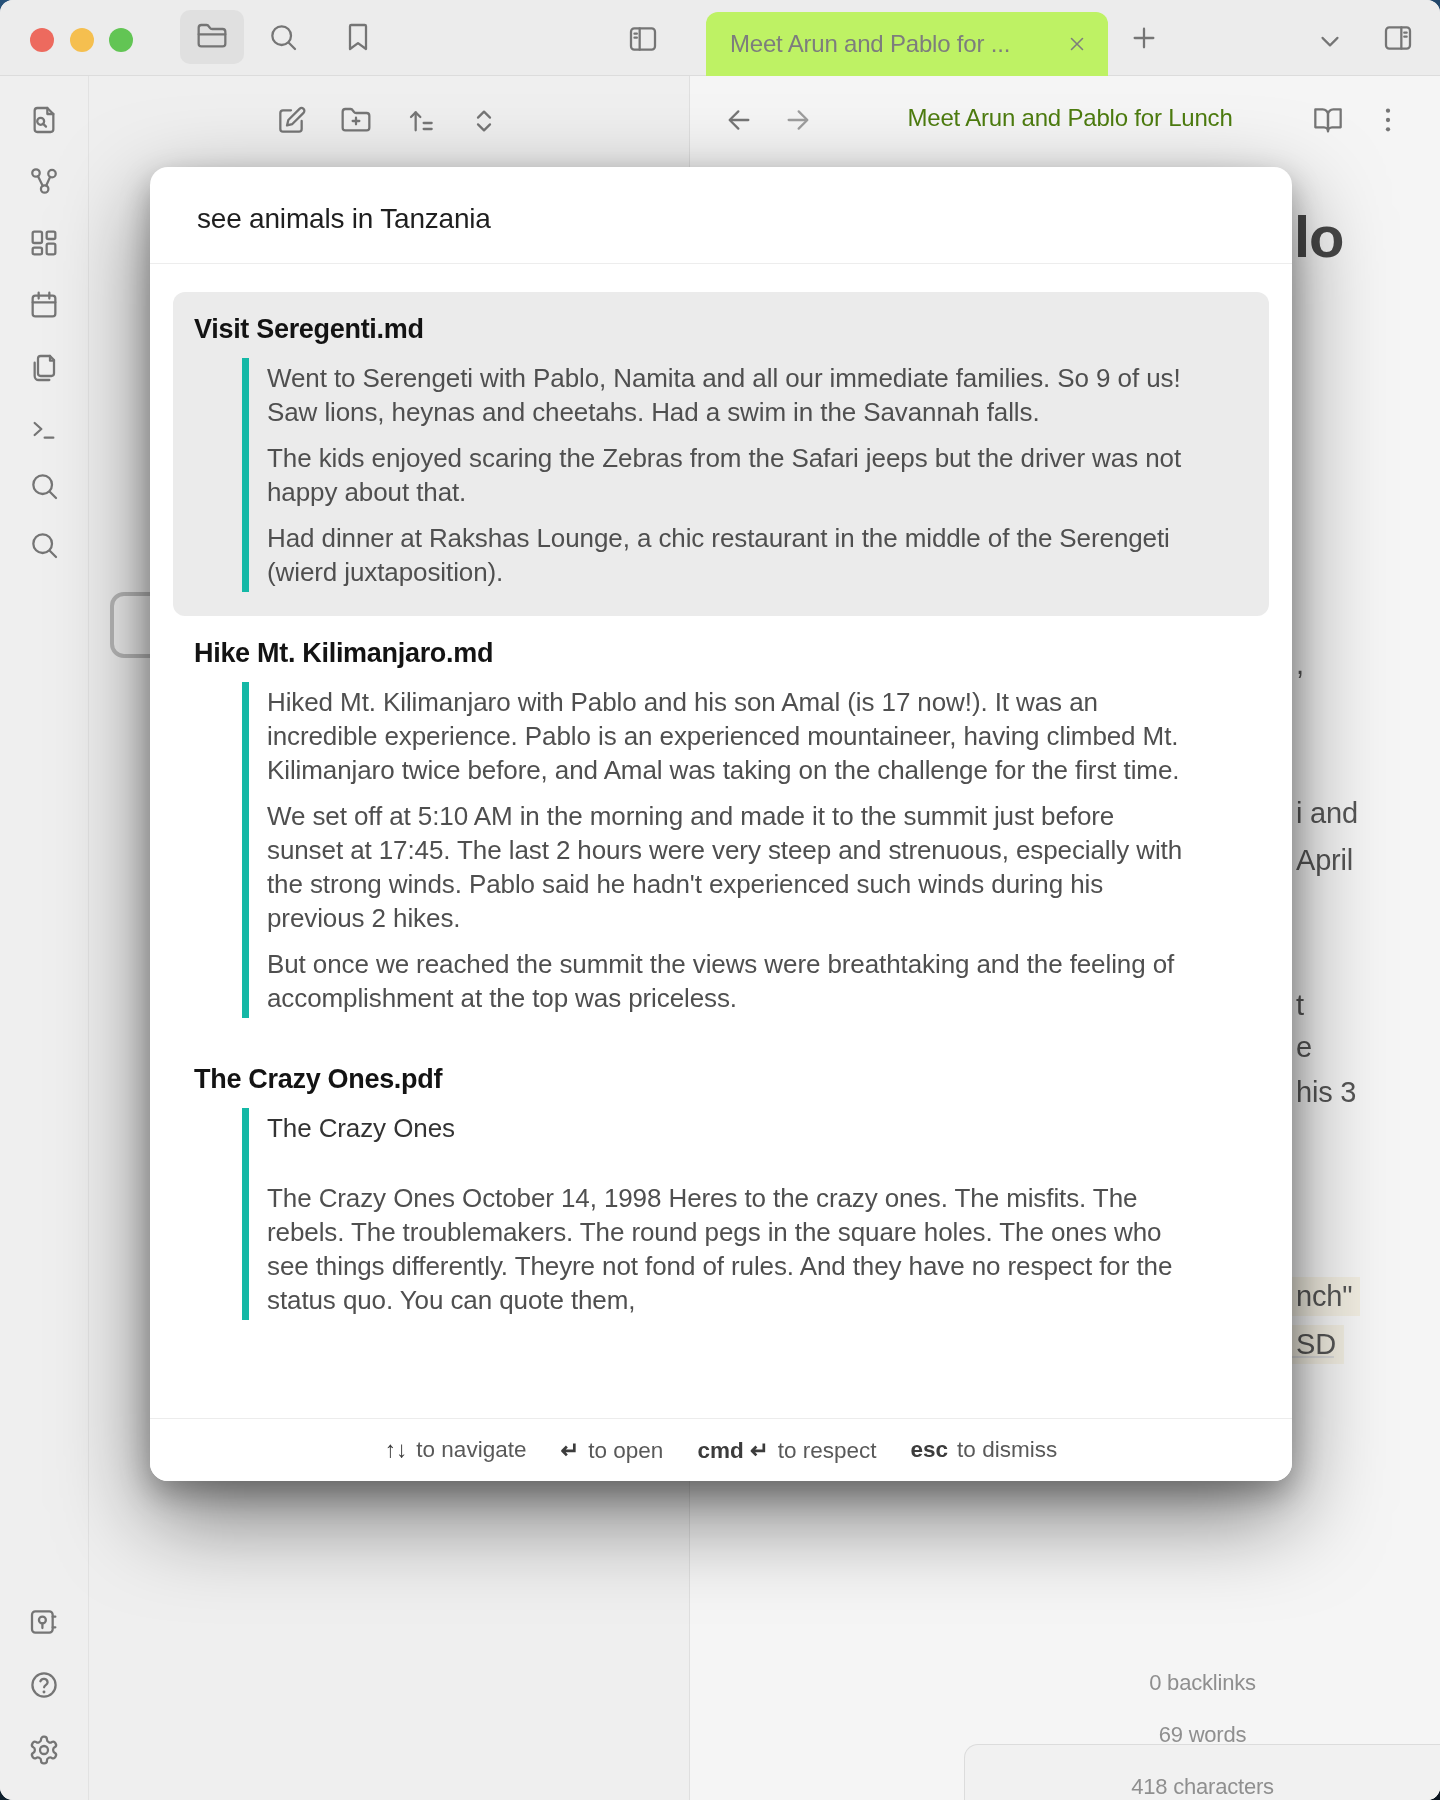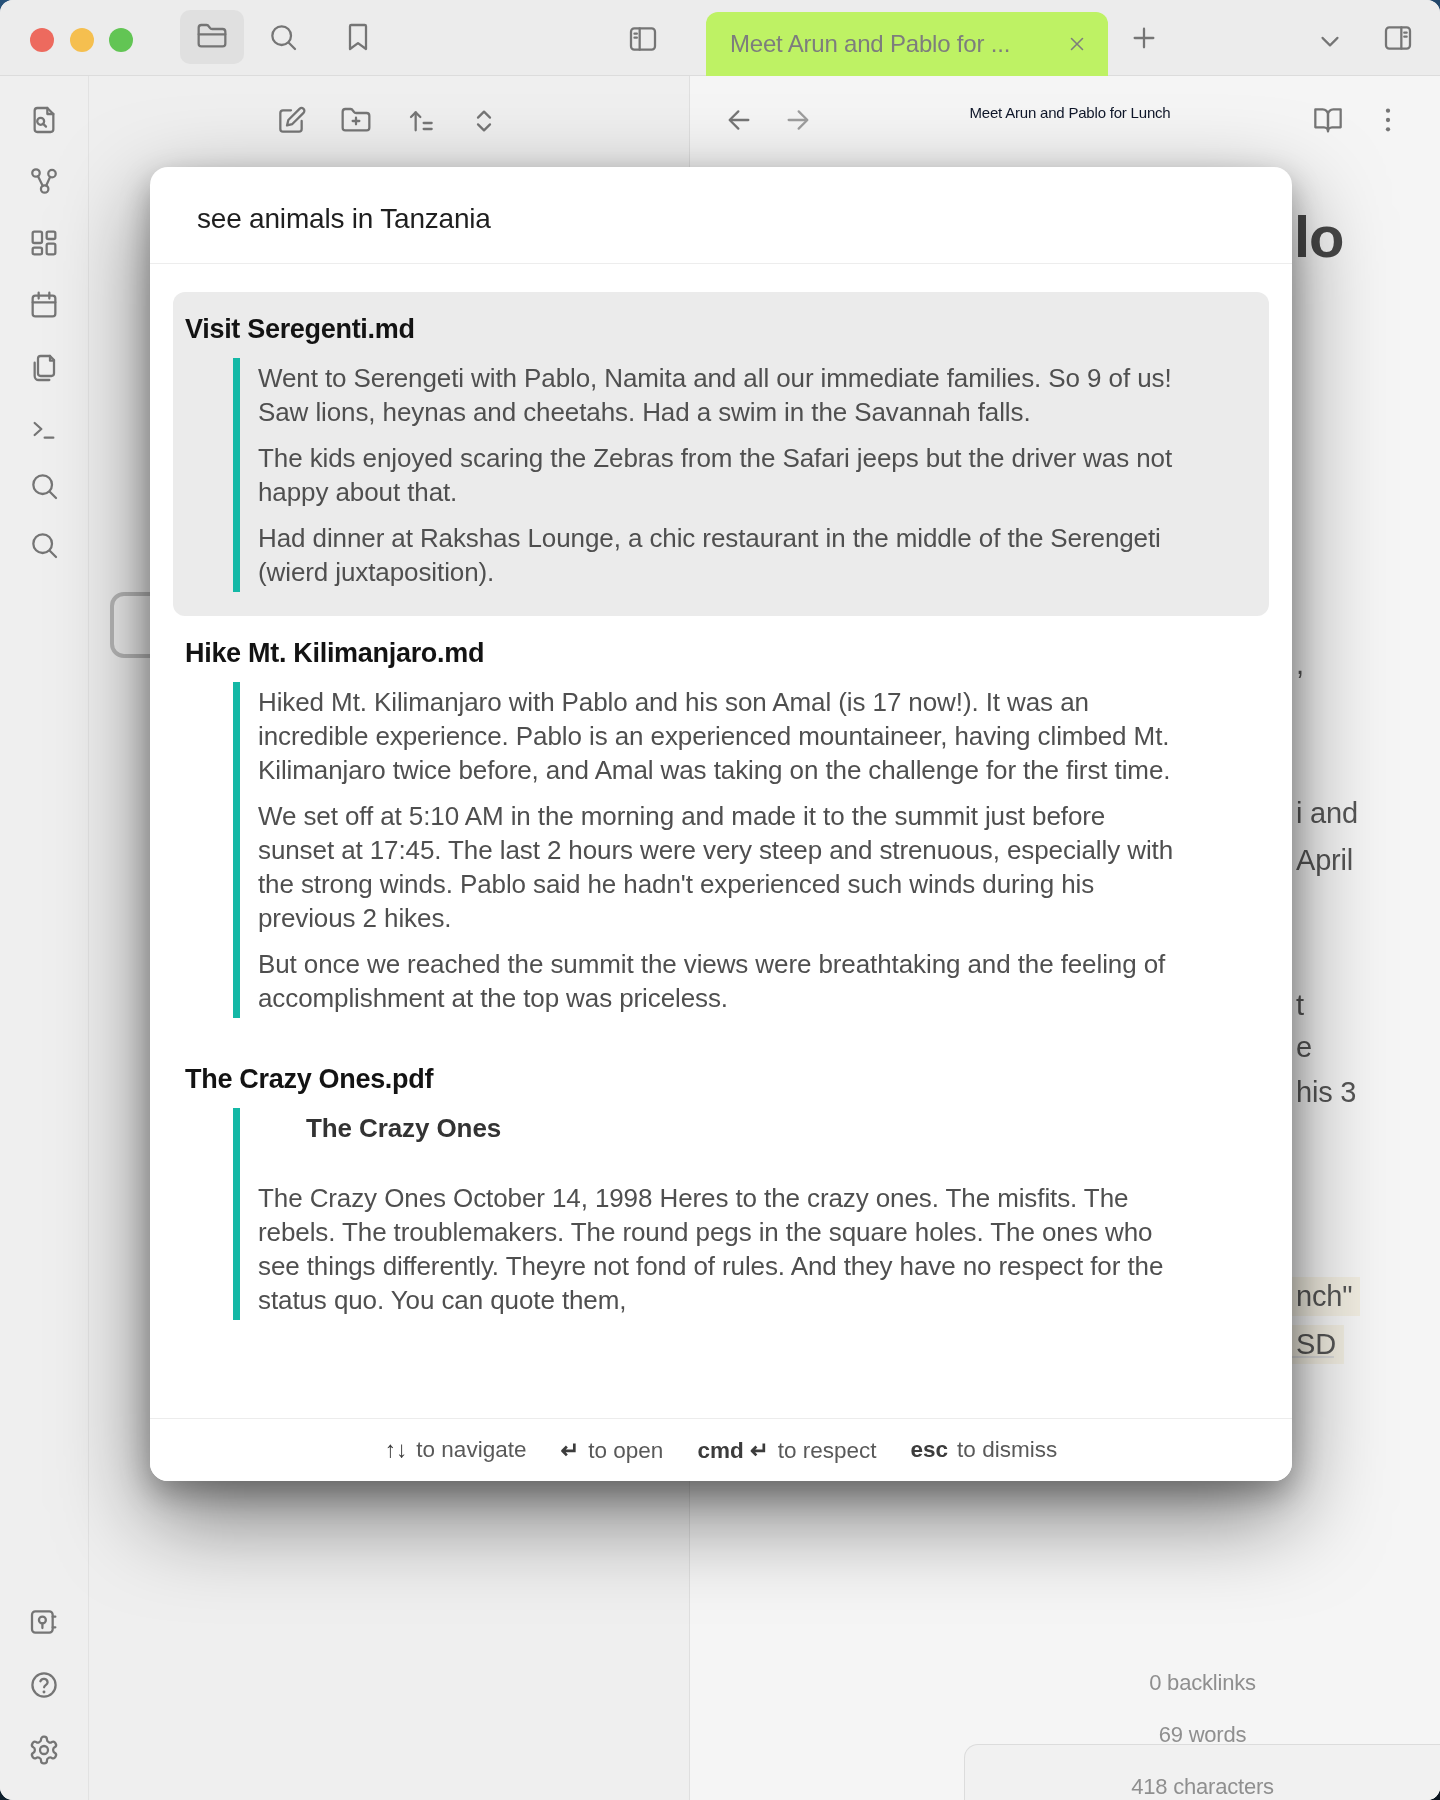--- a/index.html
+++ b/index.html
@@ -26,46 +26,46 @@
   
   .light{width:24px;height:24px;border-radius:50%;}
   #light-close{left:30px;top:28px;background:#ed6a5e;}
   #light-min{left:70px;top:28px;background:#f5bf4f;}
   #light-max{left:109px;top:28px;background:#62c554;}
   #folder-pill{left:180px;top:10px;width:64px;height:54px;background:#e0e0e0;border-radius:10px;display:flex;align-items:center;justify-content:center;}
   .tab{left:706px;top:12px;width:402px;height:64px;background:#bef264;border-radius:12px 12px 0 0;
        display:flex;align-items:center;padding:0 20px 0 24px;box-sizing:border-box;}
   .tab-label{flex:1;font-size:24px;color:#7d7d7d;white-space:nowrap;overflow:hidden;letter-spacing:-0.2px;}
   
-  .doc-title{top:104px;left:880px;width:380px;text-align:center;font-size:15px;color:#0f172a;letter-spacing:-0.2px;}
+  .doc-title{top:104px;left:880px;width:380px;text-align:center;font-size:24px;color:#4d7c0f;letter-spacing:-0.2px;}
   
   .frag{left:1296px;color:#565656;font-size:29px;white-space:nowrap;letter-spacing:-0.2px;}
   .frag.hl{background:#f1ede1;padding:3px 8px 3px 4px;margin-left:-4px;}
   #frag-heading{left:1294px;top:203px;font-size:58px;font-weight:800;color:#474747;letter-spacing:-1px;}
   #frag-author{left:162px;top:1410px;font-size:30px;color:#6b6b6b;font-variant:small-caps;letter-spacing:0.5px;}
   #frag-rule{left:1292px;top:1356px;width:42px;height:2px;background:#d9d9d9;}
   #file-peek{left:110px;top:592px;width:62px;height:58px;border:4px solid #b9b9b9;border-radius:14px;}
   
   #status-bar{left:964px;top:1744px;width:476px;height:56px;background:#f1f1f1;
     border:1px solid #dcdcdc;border-right:none;border-bottom:none;border-top-left-radius:14px;
     display:flex;align-items:center;justify-content:flex-end;gap:26px;padding:0 20px;box-sizing:border-box;
     font-size:22px;color:#8f8f8f;letter-spacing:-0.2px;flex-direction:column;}
   
   #modal{left:150px;top:167px;width:1142px;height:1314px;background:#ffffff;border-radius:18px;
     box-shadow:0 35px 90px rgba(0,0,0,0.5),0 12px 30px rgba(0,0,0,0.28);overflow:hidden;}
   #modal-input{padding:36px 47px 28px;font-size:28px;color:#1f1f1f;border-bottom:1px solid #ededed;letter-spacing:-0.2px;}
   #modal-results{padding:28px 23px 0;}
-  .result{padding:20px 12px 24px;border-radius:12px;}
+  .result{padding:20px 21px 24px;border-radius:12px;}
   .result.selected{background:#ebebeb;}
   .result-title{font-size:27px;font-weight:700;color:#131313;letter-spacing:-0.3px;line-height:34px;}
   .quote{margin:12px 0 0 48px;border-left:7px solid #14b8a6;padding:3px 0 3px 18px;
     color:#4f4f4f;font-size:26px;line-height:34px;letter-spacing:-0.1px;max-width:930px;}
   .quote p{margin:0 0 12px;}
   .quote p:last-child{margin-bottom:0;}
-  .quote .q-heading{font-weight:700;color:#333333;margin-bottom:36px;margin-left:48px;}
+  .quote .q-heading{font-weight:400;color:#333333;margin-bottom:36px;}
   #modal-footer{position:absolute;left:0;right:0;bottom:0;height:62px;background:#ffffff;border-top:1px solid #ececec;
     display:flex;align-items:center;justify-content:center;gap:34px;font-size:22.5px;color:#595959;}
   .hint b{font-weight:700;color:#3c3c3c;margin-right:9px;}
 </style>
 </head>
 <body>
 
 <div id="window">
 
   <div class="abs titlebar-bg"></div>

